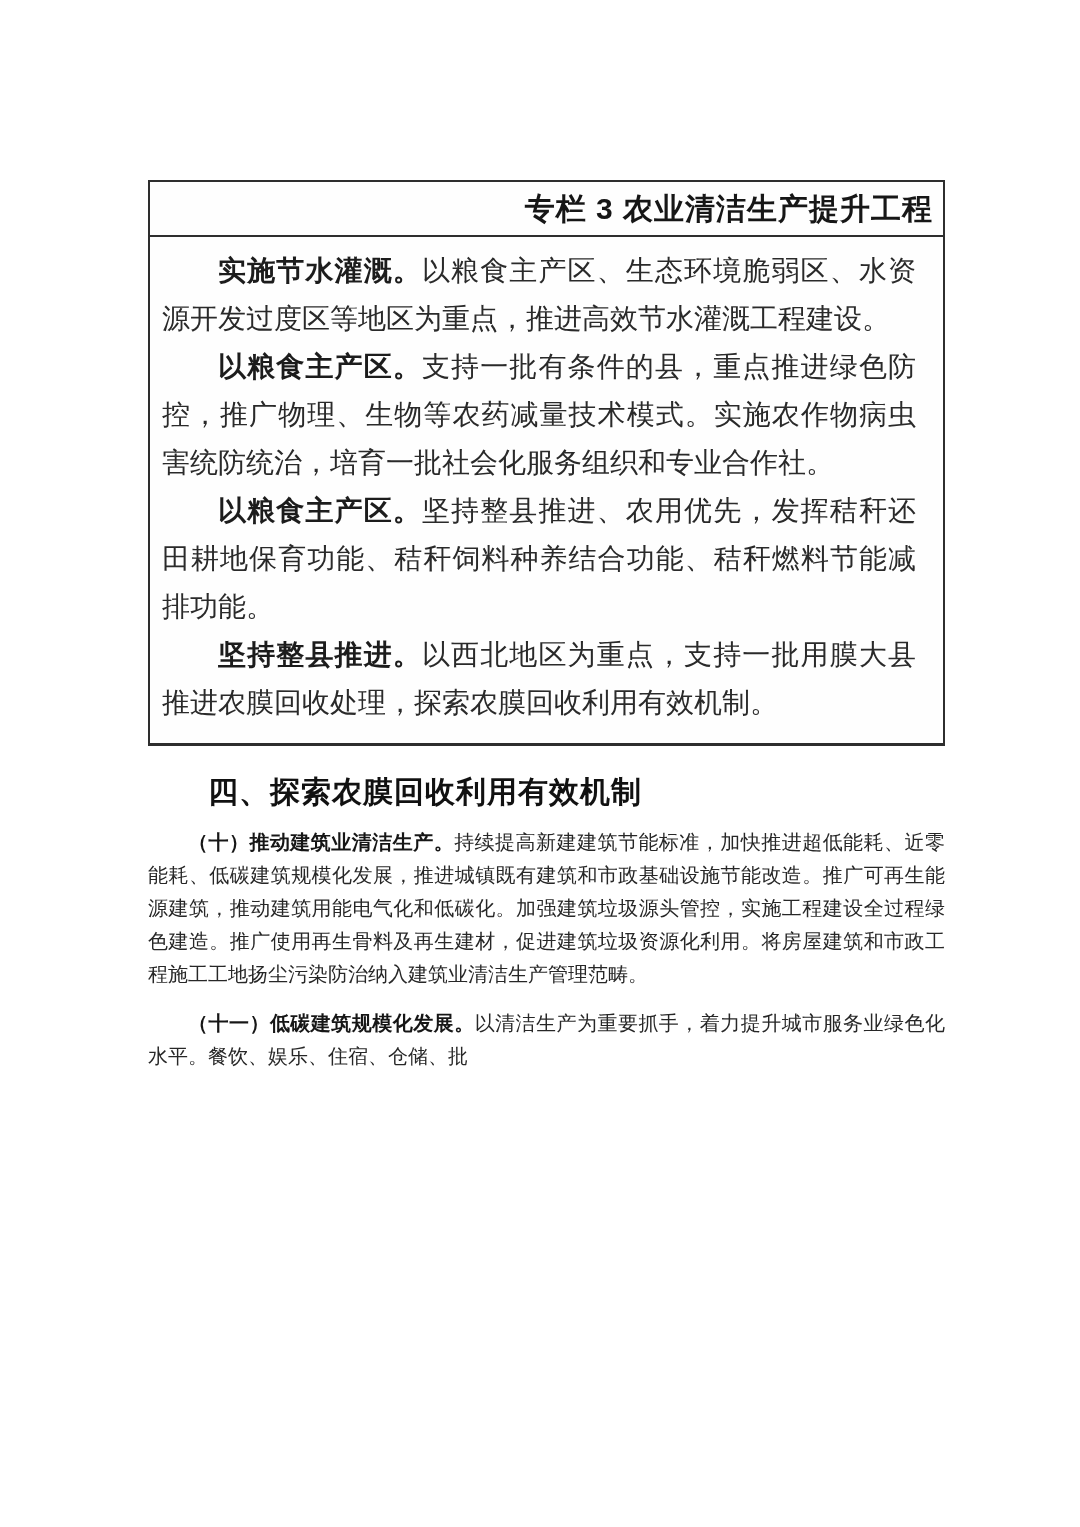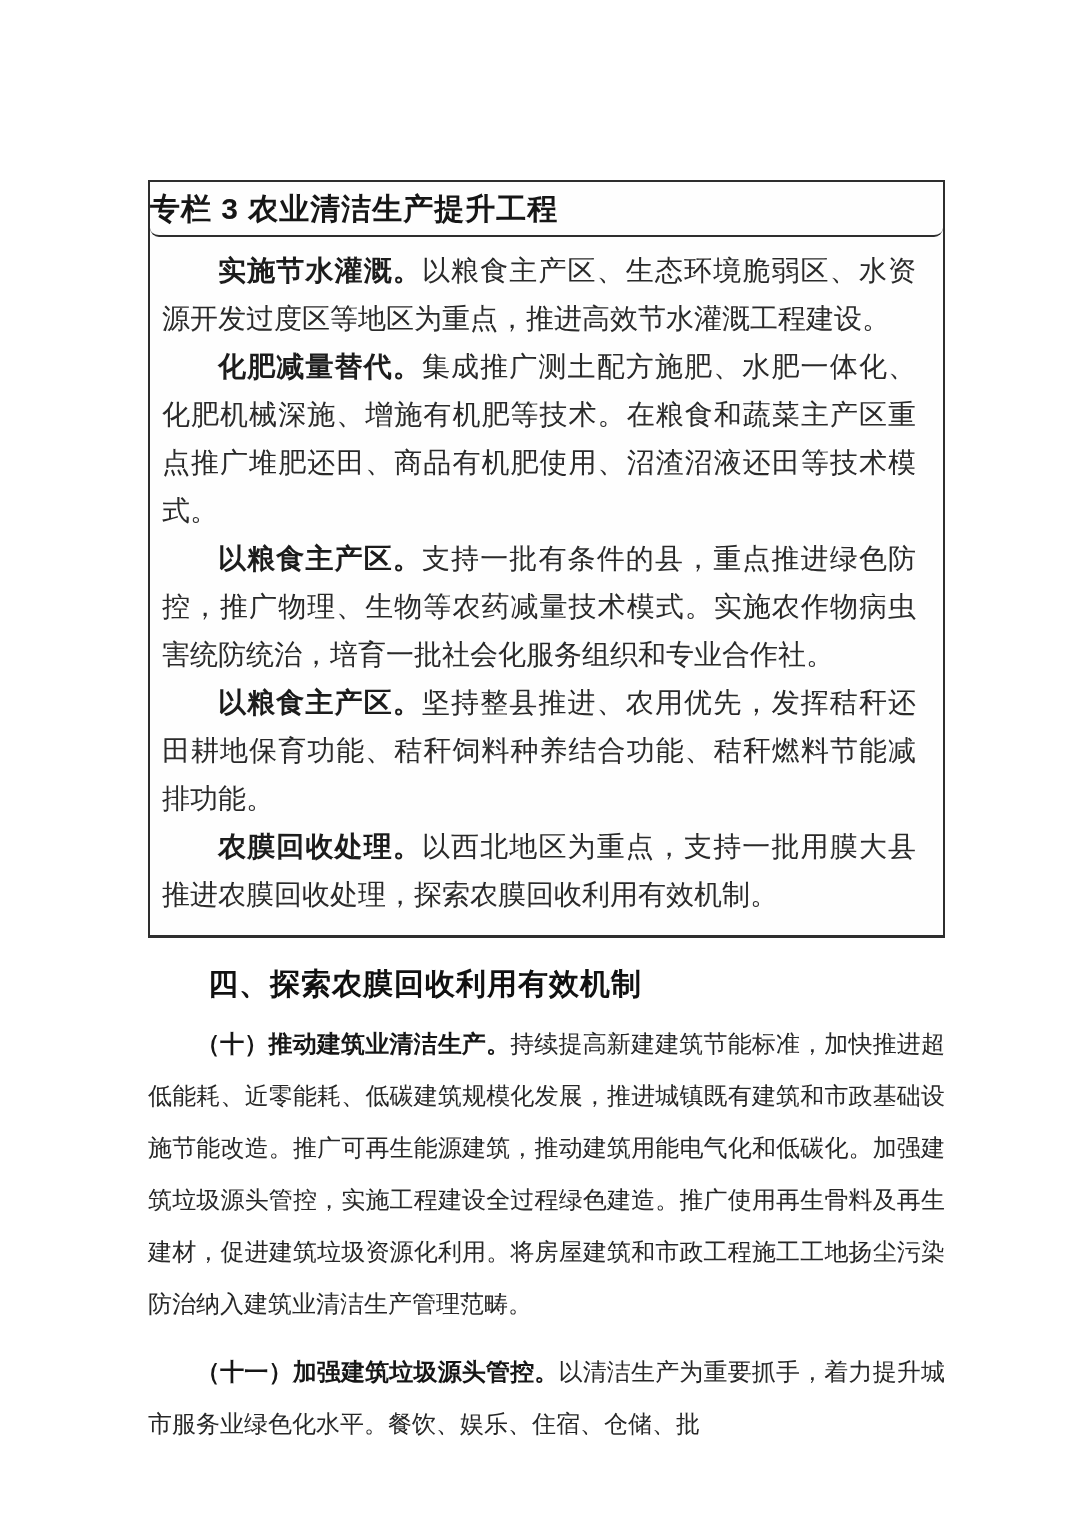--- a/index.html
+++ b/index.html
@@ -25,26 +25,25 @@
   .panel {
     border: 2px solid #2e2e2e;
     border-bottom-width: 3px;
     background: #fefefe;
   }
   .panel-title {
     font-family: "Liberation Sans", "DejaVu Sans", sans-serif;
     font-weight: bold;
     font-size: 30px;
     line-height: 30px;
-    text-align: left;
+    text-align: right;
     padding: 12px 10px 11px 0;
     border-bottom: 2px solid #2e2e2e;
     letter-spacing: 1px;
     color: #161616;
-    border-radius: 9px;
   }
   .panel-body {
     padding: 10px 27px 16px 12px;
     font-size: 28px;
     line-height: 48px;
     text-align: justify;
     color: #2a2a2a;
   }
   .panel-body p {
     margin: 0;
@@ -59,46 +58,45 @@
     font-family: "Liberation Sans", "DejaVu Sans", sans-serif;
     font-weight: bold;
     font-size: 30px;
     line-height: 36px;
     color: #111111;
     margin: 28px 0 0 0;
     text-indent: 2em;
     letter-spacing: 1px;
   }
   .body-para {
-    font-size: 24px;
-    line-height: 52px;
+    font-size: 20px;
+    line-height: 33px;
     text-align: justify;
     text-indent: 2em;
     margin: 16px 0 0 0;
     color: #272727;
   }
   .body-para .lead {
     color: #161616;
   }
 </style>
 </head>
 <body>
 
 <div class="content">
 
   <div class="panel">
     <div class="panel-title">专栏 3  农业清洁生产提升工程</div>
     <div class="panel-body">
       <p><span class="lead">实施节水灌溉。</span><span>以粮食主产区、生态环境脆弱区、水资源开发过度区等地区为重点，推进高效节水灌溉工程建设。</span></p>
-      <p><span class="lead">化肥减量替代。</span><span>集成推广测土配方施肥、水肥一体化、化肥机械深施、增施有机肥等技术。在粮食和蔬菜主产区重点推广堆肥还田、商品有机肥使用、沼渣沼液还田等技术模式。</span></p>
       <p><span class="lead">以粮食主产区。</span><span>支持一批有条件的县，重点推进绿色防控，推广物理、生物等农药减量技术模式。实施农作物病虫害统防统治，培育一批社会化服务组织和专业合作社。</span></p>
       <p><span class="lead">以粮食主产区。</span><span>坚持整县推进、农用优先，发挥秸秆还田耕地保育功能、秸秆饲料种养结合功能、秸秆燃料节能减排功能。</span></p>
-      <p><span class="lead">农膜回收处理。</span><span>以西北地区为重点，支持一批用膜大县推进农膜回收处理，探索农膜回收利用有效机制。</span></p>
+      <p><span class="lead">坚持整县推进。</span><span>以西北地区为重点，支持一批用膜大县推进农膜回收处理，探索农膜回收利用有效机制。</span></p>
     </div>
   </div>
 
   <h2 class="section-heading">四、探索农膜回收利用有效机制</h2>
 
   <p class="body-para"><span class="lead">（十）推动建筑业清洁生产。</span><span>持续提高新建建筑节能标准，加快推进超低能耗、近零能耗、低碳建筑规模化发展，推进城镇既有建筑和市政基础设施节能改造。推广可再生能源建筑，推动建筑用能电气化和低碳化。加强建筑垃圾源头管控，实施工程建设全过程绿色建造。推广使用再生骨料及再生建材，促进建筑垃圾资源化利用。将房屋建筑和市政工程施工工地扬尘污染防治纳入建筑业清洁生产管理范畴。</span></p>
 
-  <p class="body-para"><span class="lead">（十一）加强建筑垃圾源头管控。</span><span>以清洁生产为重要抓手，着力提升城市服务业绿色化水平。餐饮、娱乐、住宿、仓储、批</span></p>
+  <p class="body-para"><span class="lead">（十一）低碳建筑规模化发展。</span><span>以清洁生产为重要抓手，着力提升城市服务业绿色化水平。餐饮、娱乐、住宿、仓储、批</span></p>
 
 </div>
 
 </body></html>

